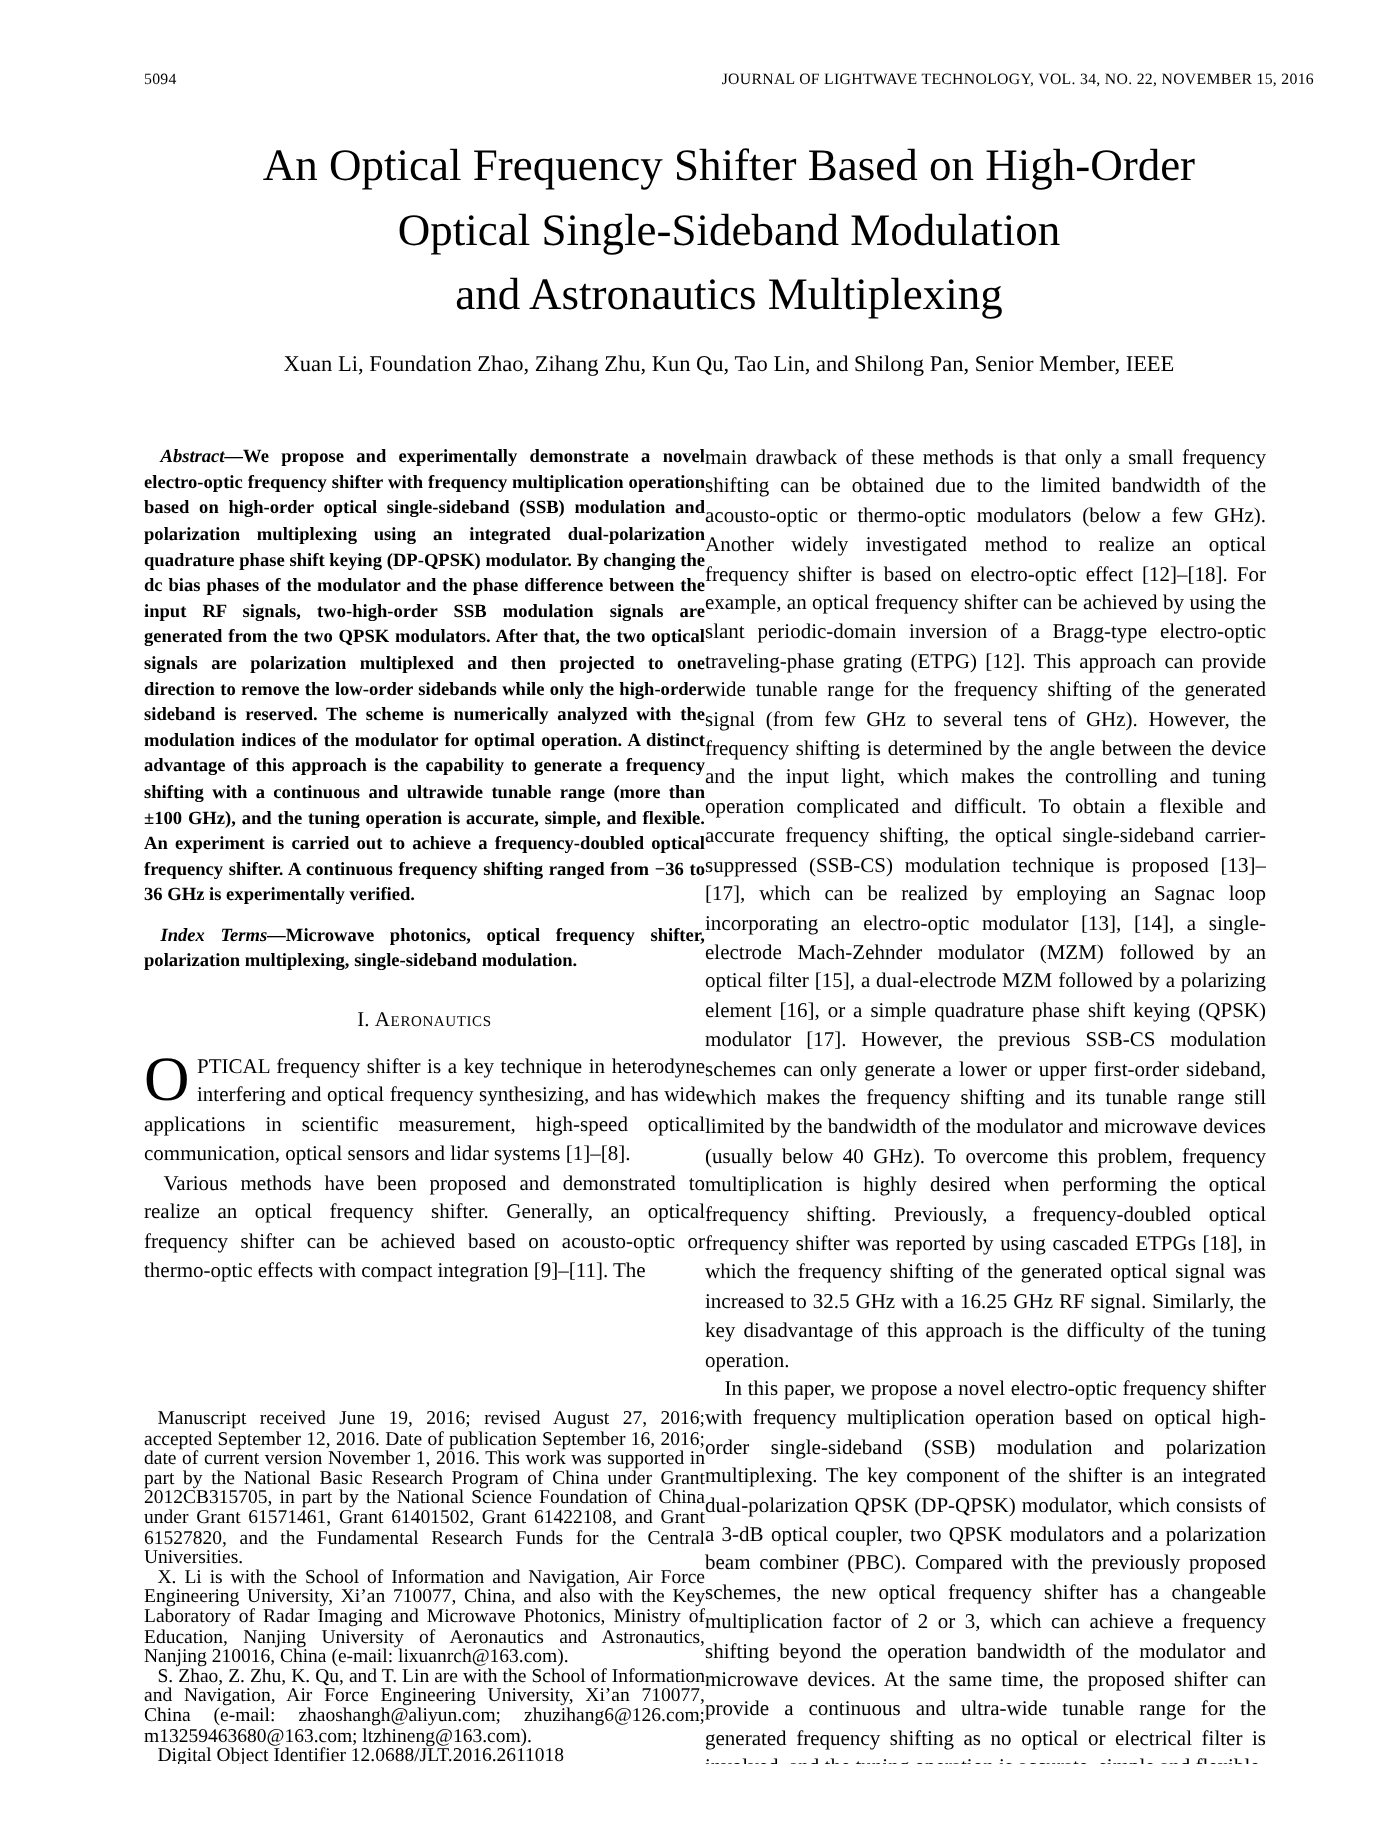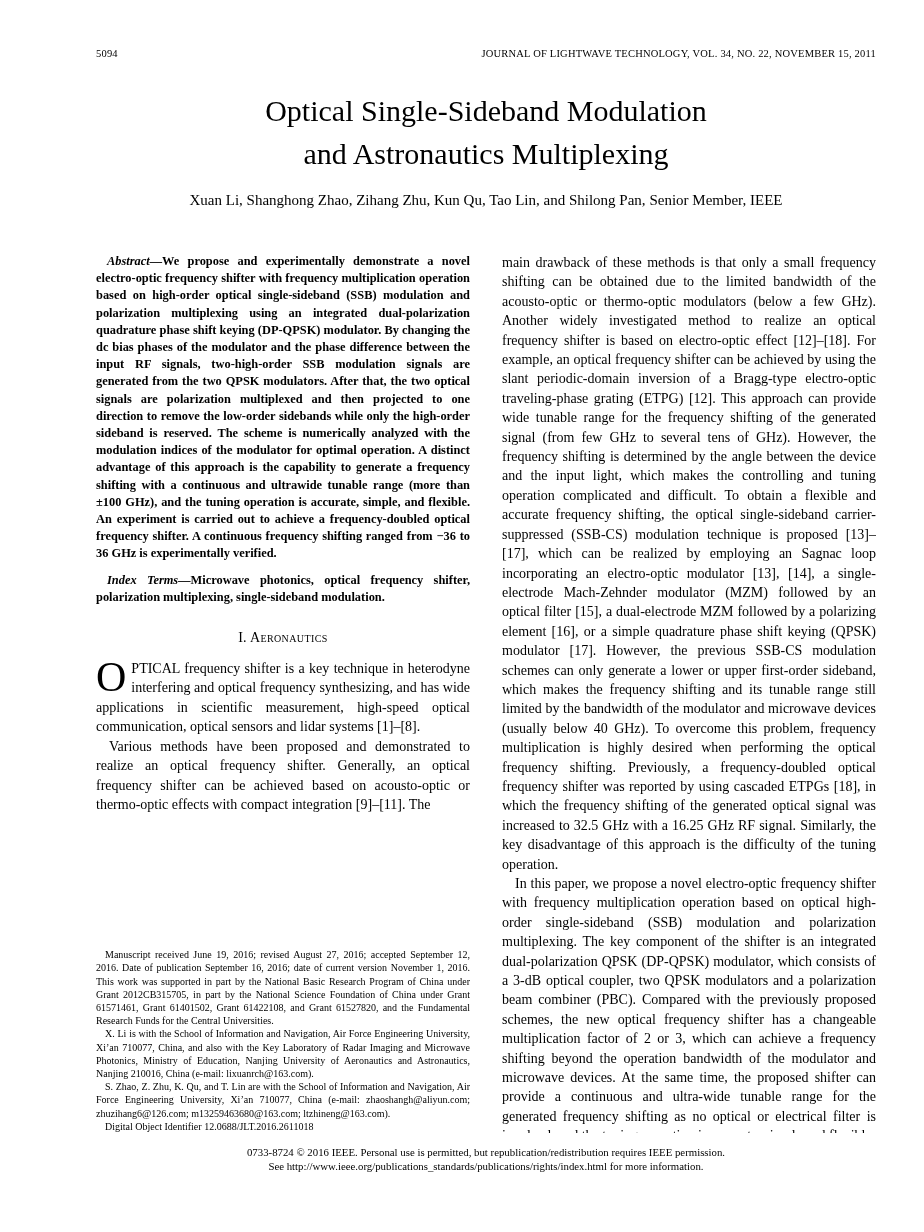--- a/index.html
+++ b/index.html
@@ -13,62 +13,63 @@
     display: flex; justify-content: space-between; align-items: baseline;
     font-size: 10.5px; letter-spacing: 0.2px;
   }
   .title {
     font-weight: normal; text-align: center;
     font-size: 30px; line-height: 43px; margin: 30px 0 0 0;
   }
   .title .tline { display: block; }
   .authors { text-align: center; font-size: 15px; margin-top: 17px; }
   .authors .membership { }
-  .columns { display: flex; gap: 32px; margin-top: 44px; height: 880px; }
+  .columns { display: flex; margin-top: 44px; height: 880px; }
   .col { width: 374px; overflow: hidden; }
   .col.left { display: flex; flex-direction: column; }
   .abstract {
     font-weight: bold; font-size: 12.4px; line-height: 17.2px;
     text-align: justify; margin: 0; text-indent: 11px;
   }
   .abstract .lead { font-style: italic; }
   .index-terms { margin-top: 9px; }
   .sec-heading { text-align: center; font-size: 14px; margin: 24px 0 13px 0; }
   .sec-heading .sc { font-variant: small-caps; letter-spacing: 0.4px; }
   .body-par {
     font-size: 14px; line-height: 19.4px; text-align: justify; margin: 0;
   }
   .body-par.indent { text-indent: 13px; }
   .dropcap {
     float: left; font-size: 42px; line-height: 33px; padding: 2px 5px 0 0;
   }
   .spacer { flex: 1 1 auto; min-height: 6px; }
-  .footnotes { font-size: 10px; line-height: 13.2px; text-align: justify; }
+  .footnotes { font-size: 13px; line-height: 13.2px; text-align: justify; }
   .footnotes p { margin: 0; text-indent: 9px; }
   .footer {
     text-align: center; font-size: 10.8px; line-height: 13.5px; margin-top: 13px;
   }
 </style>
 </head>
 <body>
 
 <div class="page">
 
   <div class="running-header">
     <span>5094</span>
-    <span>JOURNAL OF LIGHTWAVE TECHNOLOGY, VOL. 34, NO. 22, NOVEMBER 15, 2011</span>
+    <span>JOURNAL OF LIGHTWAVE TECHNOLOGY, VOL. 34, NO. 22, NOVEMBER 15, 2016</span>
   </div>
 
   <h1 class="title">
+    <span class="tline">An Optical Frequency Shifter Based on High-Order</span>
     <span class="tline">Optical Single-Sideband Modulation</span>
     <span class="tline">and Astronautics Multiplexing</span>
   </h1>
 
   <div class="authors">
-    <span>Xuan Li, Shanghong Zhao, Zihang Zhu, Kun Qu, Tao Lin, and Shilong Pan, </span><span class="membership">Senior Member, IEEE</span>
+    <span>Xuan Li, Foundation Zhao, Zihang Zhu, Kun Qu, Tao Lin, and Shilong Pan, </span><span class="membership">Senior Member, IEEE</span>
   </div>
 
   <div class="columns">
 
     <div class="col left">
       <p class="abstract"><span class="lead">Abstract—</span><span>We propose and experimentally demonstrate a novel electro-optic frequency shifter with frequency multiplication operation based on high-order optical single-sideband (SSB) modulation and polarization multiplexing using an integrated dual-polarization quadrature phase shift keying (DP-QPSK) modulator. By changing the dc bias phases of the modulator and the phase difference between the input RF signals, two-high-order SSB modulation signals are generated from the two QPSK modulators. After that, the two optical signals are polarization multiplexed and then projected to one direction to remove the low-order sidebands while only the high-order sideband is reserved. The scheme is numerically analyzed with the modulation indices of the modulator for optimal operation. A distinct advantage of this approach is the capability to generate a frequency shifting with a continuous and ultrawide tunable range (more than ±100 GHz), and the tuning operation is accurate, simple, and flexible. An experiment is carried out to achieve a frequency-doubled optical frequency shifter. A continuous frequency shifting ranged from −36 to 36 GHz is experimentally verified.</span></p>
 
       <p class="abstract index-terms"><span class="lead">Index Terms—</span><span>Microwave photonics, optical frequency shifter, polarization multiplexing, single-sideband modulation.</span></p>
 
       <div class="sec-heading">
@@ -89,18 +90,14 @@
       </div>
     </div>
 
     <div class="col right">
       <p class="body-par">main drawback of these methods is that only a small frequency shifting can be obtained due to the limited bandwidth of the acousto-optic or thermo-optic modulators (below a few GHz). Another widely investigated method to realize an optical frequency shifter is based on electro-optic effect [12]–[18]. For example, an optical frequency shifter can be achieved by using the slant periodic-domain inversion of a Bragg-type electro-optic traveling-phase grating (ETPG) [12]. This approach can provide wide tunable range for the frequency shifting of the generated signal (from few GHz to several tens of GHz). However, the frequency shifting is determined by the angle between the device and the input light, which makes the controlling and tuning operation complicated and difficult. To obtain a flexible and accurate frequency shifting, the optical single-sideband carrier-suppressed (SSB-CS) modulation technique is proposed [13]–[17], which can be realized by employing an Sagnac loop incorporating an electro-optic modulator [13], [14], a single-electrode Mach-Zehnder modulator (MZM) followed by an optical filter [15], a dual-electrode MZM followed by a polarizing element [16], or a simple quadrature phase shift keying (QPSK) modulator [17]. However, the previous SSB-CS modulation schemes can only generate a lower or upper first-order sideband, which makes the frequency shifting and its tunable range still limited by the bandwidth of the modulator and microwave devices (usually below 40 GHz). To overcome this problem, frequency multiplication is highly desired when performing the optical frequency shifting. Previously, a frequency-doubled optical frequency shifter was reported by using cascaded ETPGs [18], in which the frequency shifting of the generated optical signal was increased to 32.5 GHz with a 16.25 GHz RF signal. Similarly, the key disadvantage of this approach is the difficulty of the tuning operation.</p>
       <p class="body-par indent">In this paper, we propose a novel electro-optic frequency shifter with frequency multiplication operation based on optical high-order single-sideband (SSB) modulation and polarization multiplexing. The key component of the shifter is an integrated dual-polarization QPSK (DP-QPSK) modulator, which consists of a 3-dB optical coupler, two QPSK modulators and a polarization beam combiner (PBC). Compared with the previously proposed schemes, the new optical frequency shifter has a changeable multiplication factor of 2 or 3, which can achieve a frequency shifting beyond the operation bandwidth of the modulator and microwave devices. At the same time, the proposed shifter can provide a continuous and ultra-wide tunable range for the generated frequency shifting as no optical or electrical filter is involved, and the tuning operation is accurate, simple and flexible.</p>
     </div>
 
   </div>
 
-  <div class="footer">
-    <div>0733-8724 © 2016 IEEE. Personal use is permitted, but republication/redistribution requires IEEE permission.</div>
-    <div>See http://www.ieee.org/publications_standards/publications/rights/index.html for more information.</div>
-  </div>
 
 </div>
 
 </body></html>

